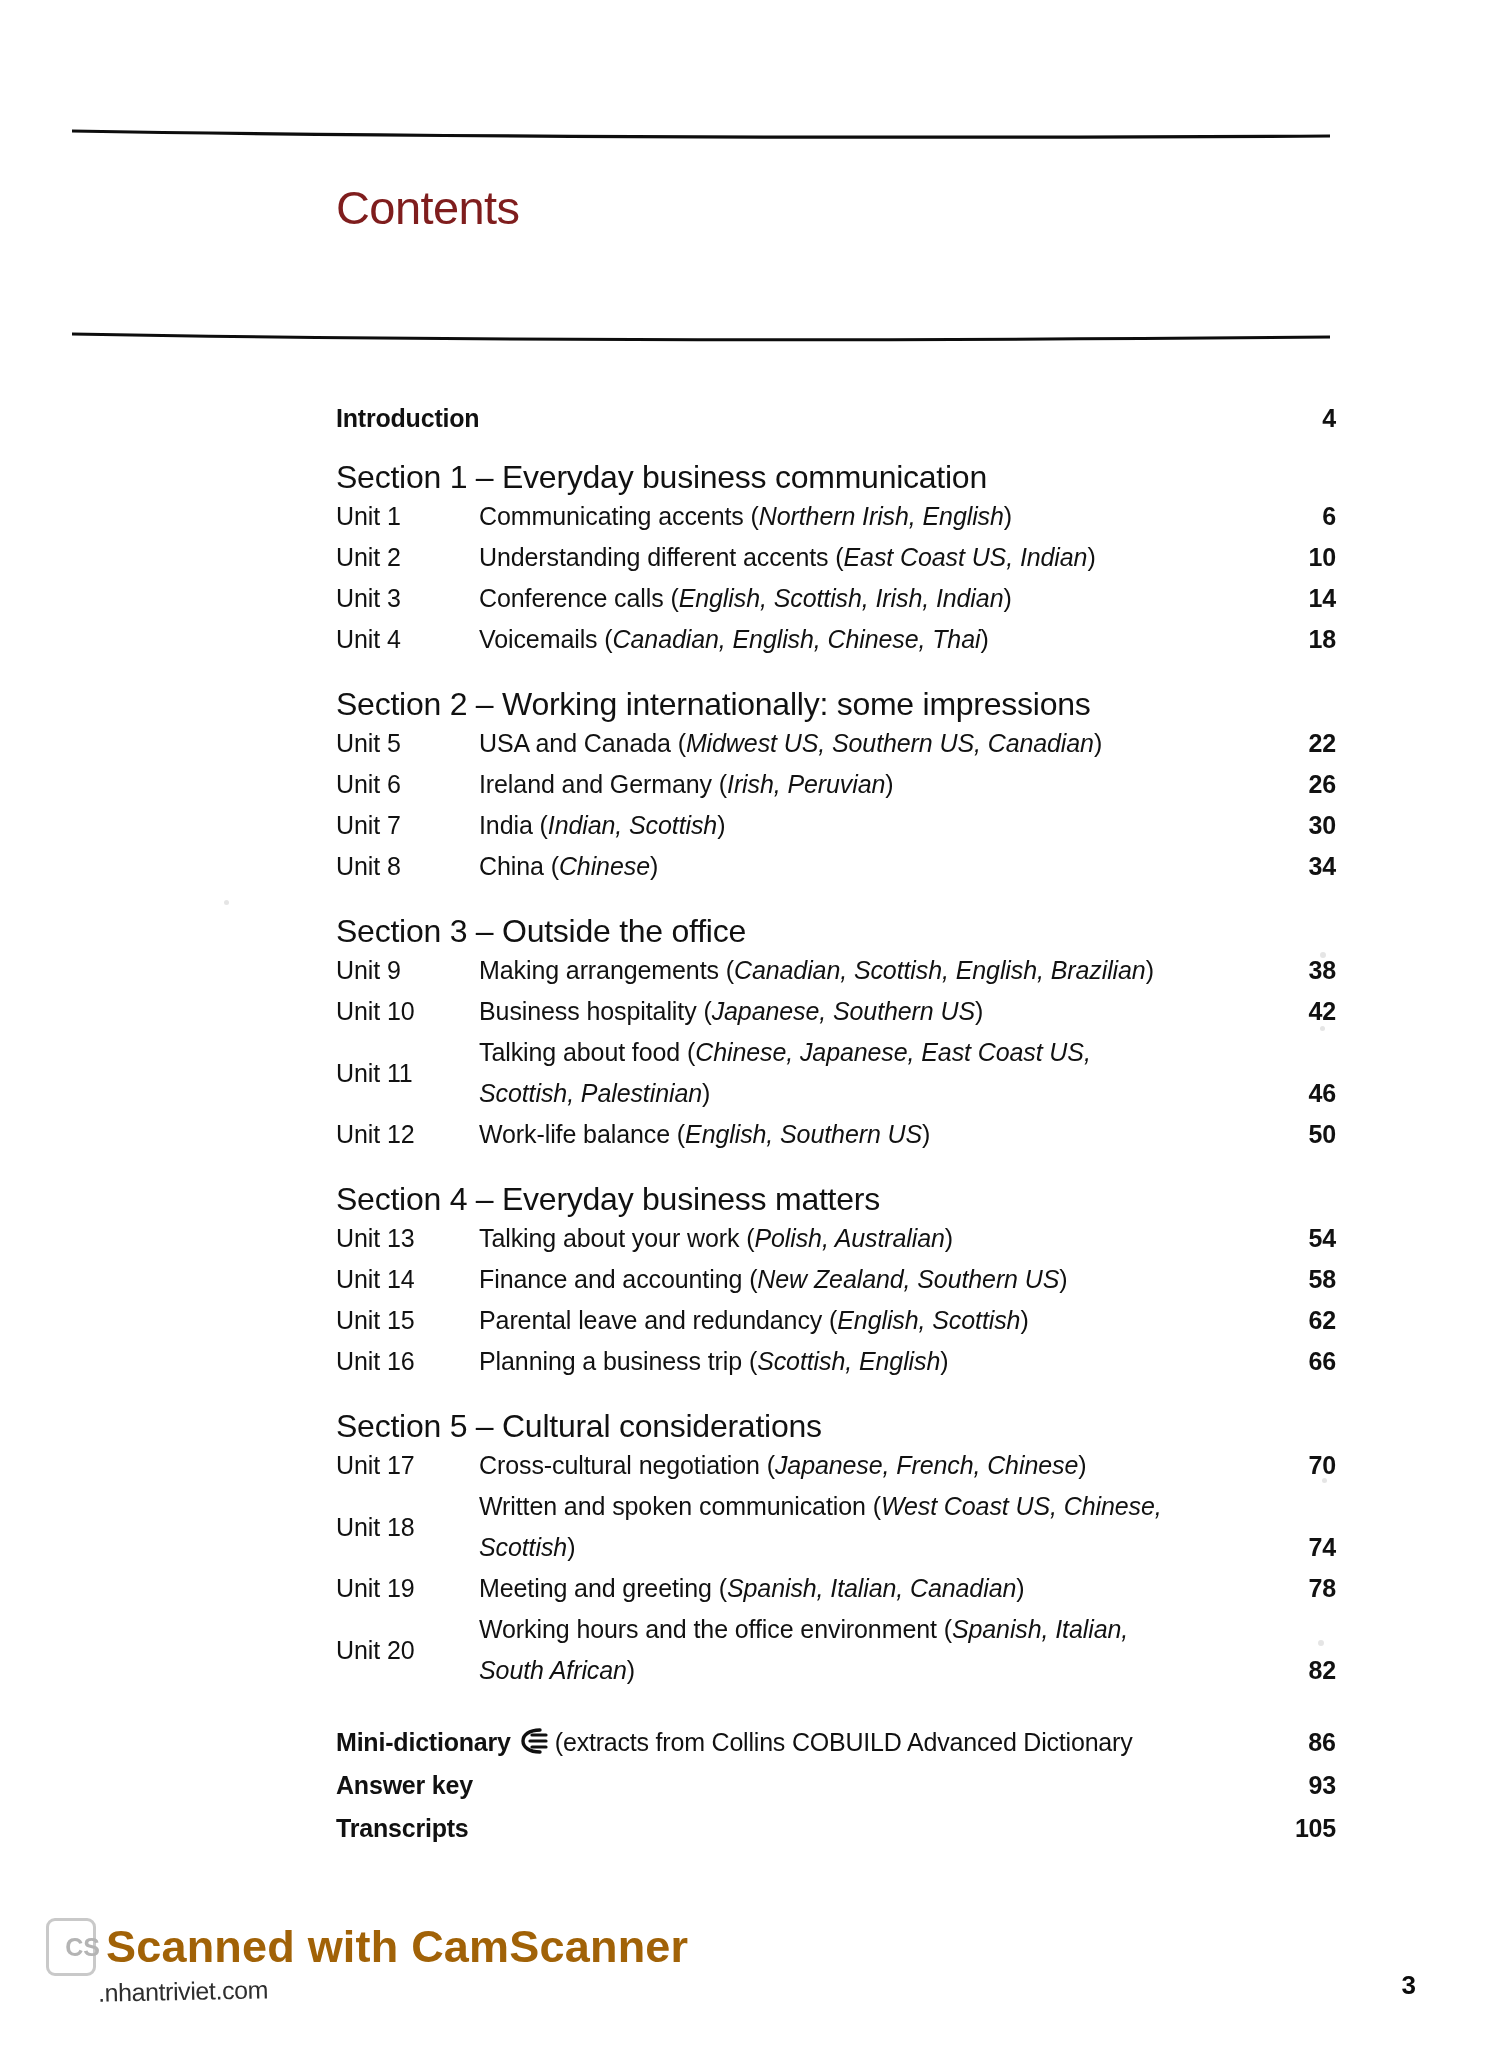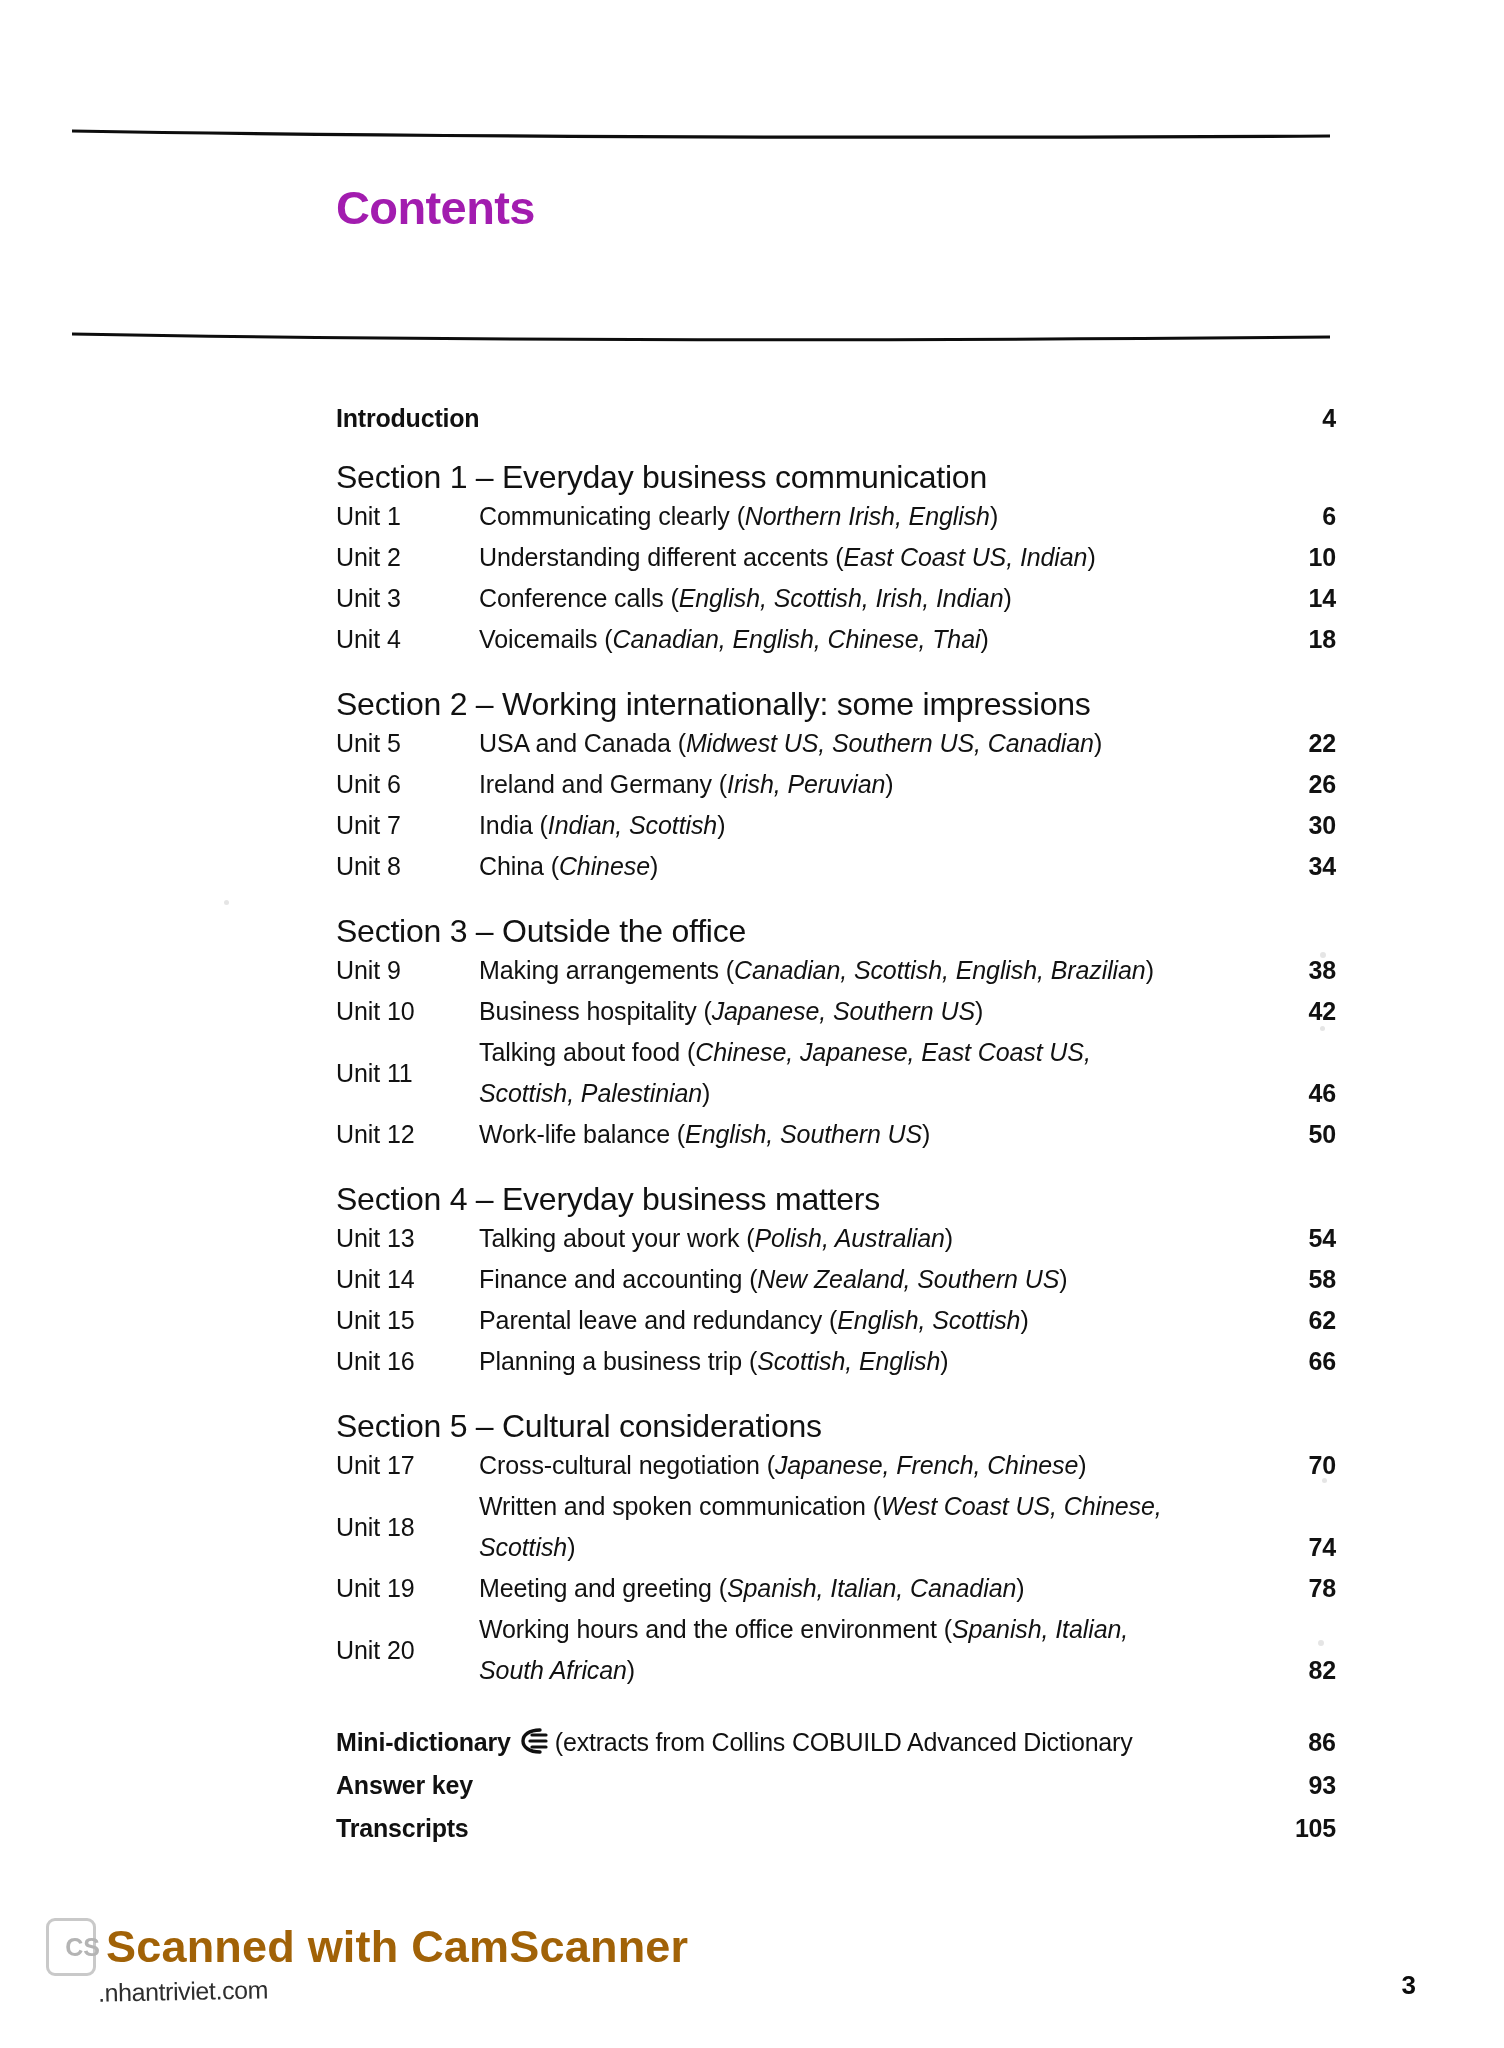--- a/index.html
+++ b/index.html
@@ -28,23 +28,23 @@
   .rule svg { display: block; width: 100%; height: 100%; }
   .rule-top { top: 128px; }
   .rule-bottom { top: 330px; }
 
   
   .page-title {
     position: absolute;
     left: 336px;
     top: 180px;
     font-size: 47px;
-    font-weight: bold;
+    font-weight: normal;
     letter-spacing: -0.6px;
-    color: #a21caf;
+    color: #7f1d1d;
   }
 
   
   .toc {
     position: absolute;
     left: 336px;
     top: 404px;
     width: 1000px;
   }
 
@@ -218,21 +218,21 @@
     <div class="row toplevel">
       <div class="main">Introduction</div>
       <div class="pg">4</div>
     </div>
 
     <div class="sp-26"></div>
 
     <div class="section-head">Section 1 – Everyday business communication</div>
     <div class="row unit-row">
       <div class="unit-label">Unit 1</div>
-      <div class="unit-title"><span>Communicating clearly</span> (<i>Northern Irish, English</i>)</div>
+      <div class="unit-title"><span>Communicating accents</span> (<i>Northern Irish, English</i>)</div>
       <div class="unit-pg">6</div>
     </div>
     <div class="row unit-row">
       <div class="unit-label">Unit 2</div>
       <div class="unit-title"><span>Understanding different accents</span> (<i>East Coast US, Indian</i>)</div>
       <div class="unit-pg">10</div>
     </div>
     <div class="row unit-row">
       <div class="unit-label">Unit 3</div>
       <div class="unit-title"><span>Conference calls</span> (<i>English, Scottish, Irish, Indian</i>)</div>

